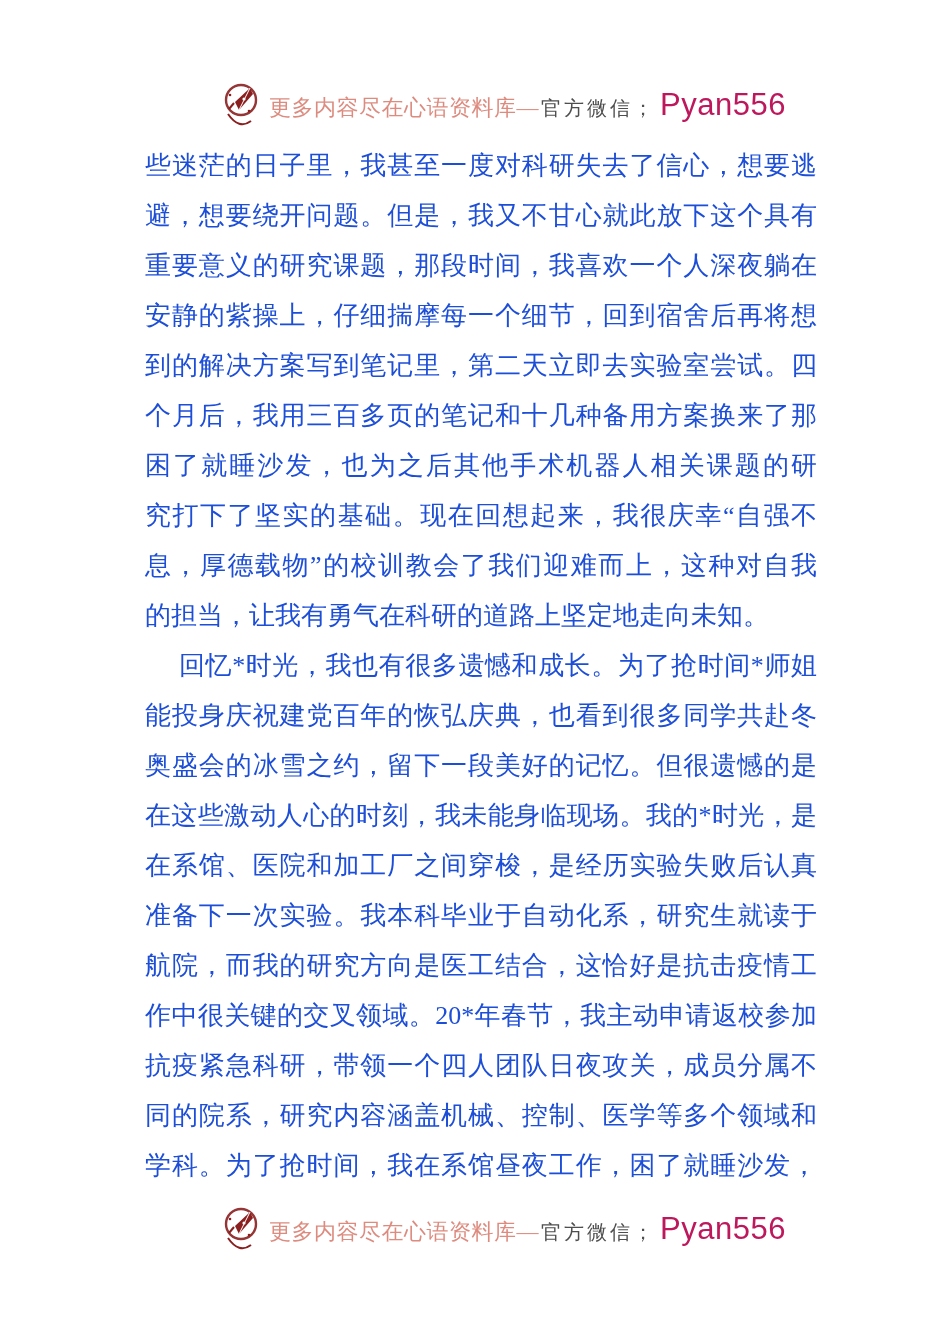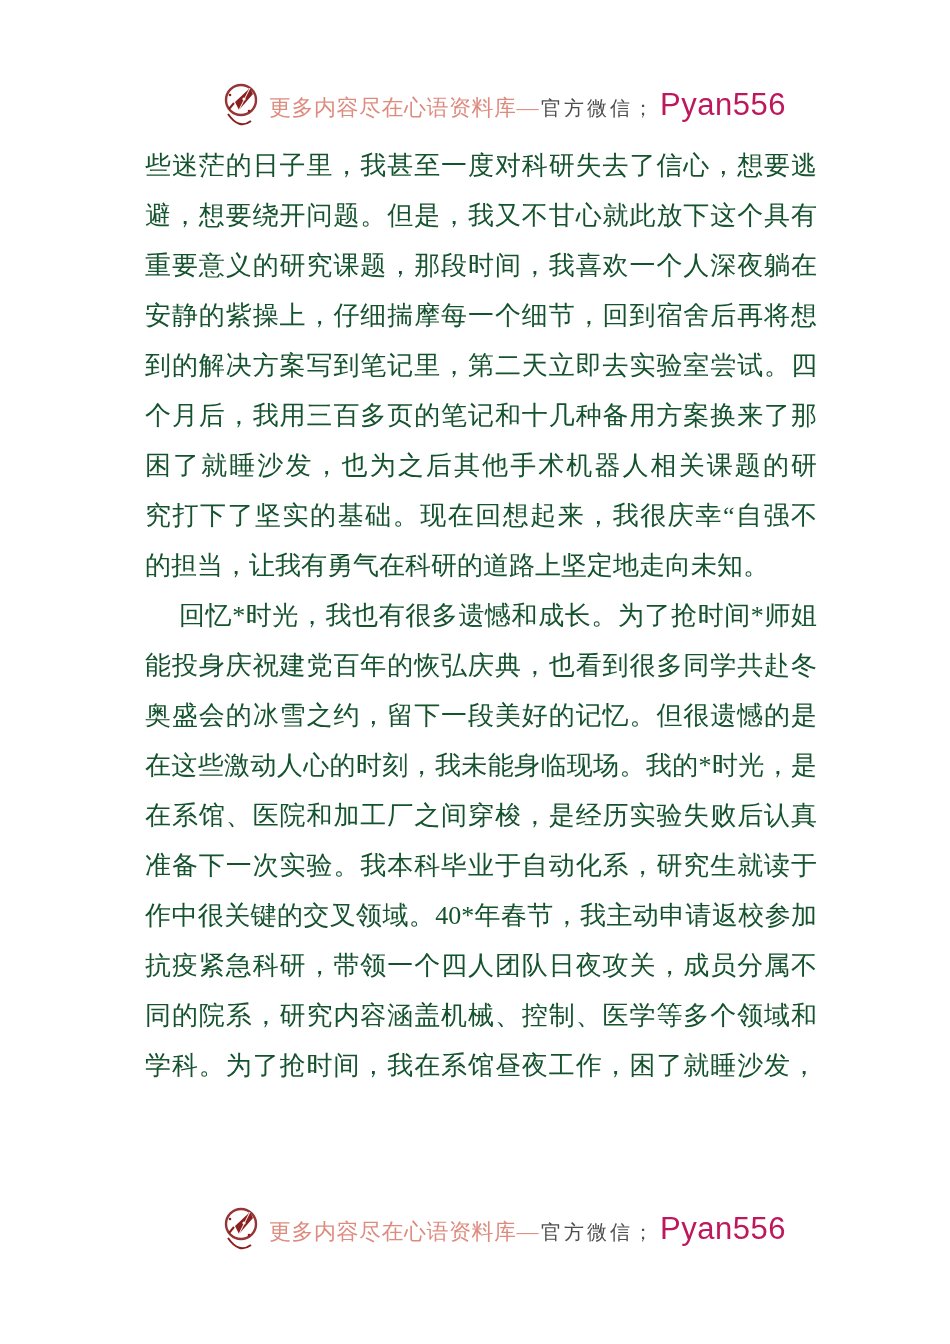--- a/index.html
+++ b/index.html
@@ -48,21 +48,21 @@
     margin-left: 4px;
     letter-spacing: 0.5px;
   }
 
   
   .doc {
     position: absolute;
     top: 141px;
     left: 145px;
     width: 672px;
-    color: #14532d;
+    color: #1d4ed8;
   }
   .ln {
     font-size: 26px;
     line-height: 50px;
     height: 50px;
     text-align: justify;
     text-align-last: justify;
     text-justify: inter-character;
     white-space: nowrap;
   }
@@ -94,29 +94,31 @@
 
   <main class="doc">
     <div class="ln">些迷茫的日子里，我甚至一度对科研失去了信心，想要逃</div>
     <div class="ln">避，想要绕开问题。但是，我又不甘心就此放下这个具有</div>
     <div class="ln">重要意义的研究课题，那段时间，我喜欢一个人深夜躺在</div>
     <div class="ln">安静的紫操上，仔细揣摩每一个细节，回到宿舍后再将想</div>
     <div class="ln">到的解决方案写到笔记里，第二天立即去实验室尝试。四</div>
     <div class="ln">个月后，我用三百多页的笔记和十几种备用方案换来了那</div>
     <div class="ln">困了就睡沙发，也为之后其他手术机器人相关课题的研</div>
     <div class="ln">究打下了坚实的基础。现在回想起来，我很庆幸“自强不</div>
+    <div class="ln">息，厚德载物”的校训教会了我们迎难而上，这种对自我</div>
     <div class="ln end">的担当，让我有勇气在科研的道路上坚定地走向未知。</div>
 
     <div class="ln indent">回忆*时光，我也有很多遗憾和成长。为了抢时间*师姐</div>
     <div class="ln">能投身庆祝建党百年的恢弘庆典，也看到很多同学共赴冬</div>
     <div class="ln">奥盛会的冰雪之约，留下一段美好的记忆。但很遗憾的是</div>
     <div class="ln">在这些激动人心的时刻，我未能身临现场。我的*时光，是</div>
     <div class="ln">在系馆、医院和加工厂之间穿梭，是经历实验失败后认真</div>
     <div class="ln">准备下一次实验。我本科毕业于自动化系，研究生就读于</div>
-    <div class="ln">作中很关键的交叉领域。40*年春节，我主动申请返校参加</div>
+    <div class="ln">航院，而我的研究方向是医工结合，这恰好是抗击疫情工</div>
+    <div class="ln">作中很关键的交叉领域。20*年春节，我主动申请返校参加</div>
     <div class="ln">抗疫紧急科研，带领一个四人团队日夜攻关，成员分属不</div>
     <div class="ln">同的院系，研究内容涵盖机械、控制、医学等多个领域和</div>
     <div class="ln">学科。为了抢时间，我在系馆昼夜工作，困了就睡沙发，</div>
   </main>
 
   <footer class="watermark bottom">
     <svg class="wm-logo" viewBox="0 0 38 50" xmlns="http://www.w3.org/2000/svg" aria-hidden="true">
       <circle cx="19" cy="20" r="15" fill="none" stroke="#8a1f1f" stroke-width="2.4" opacity="0.9"></circle>
       <path d="M28 8 L13 22 L17 30 L31 14 Z" fill="#8a1f1f"></path>
       <line x1="28" y1="8" x2="17" y2="30" stroke="#ffffff" stroke-width="1"></line>

